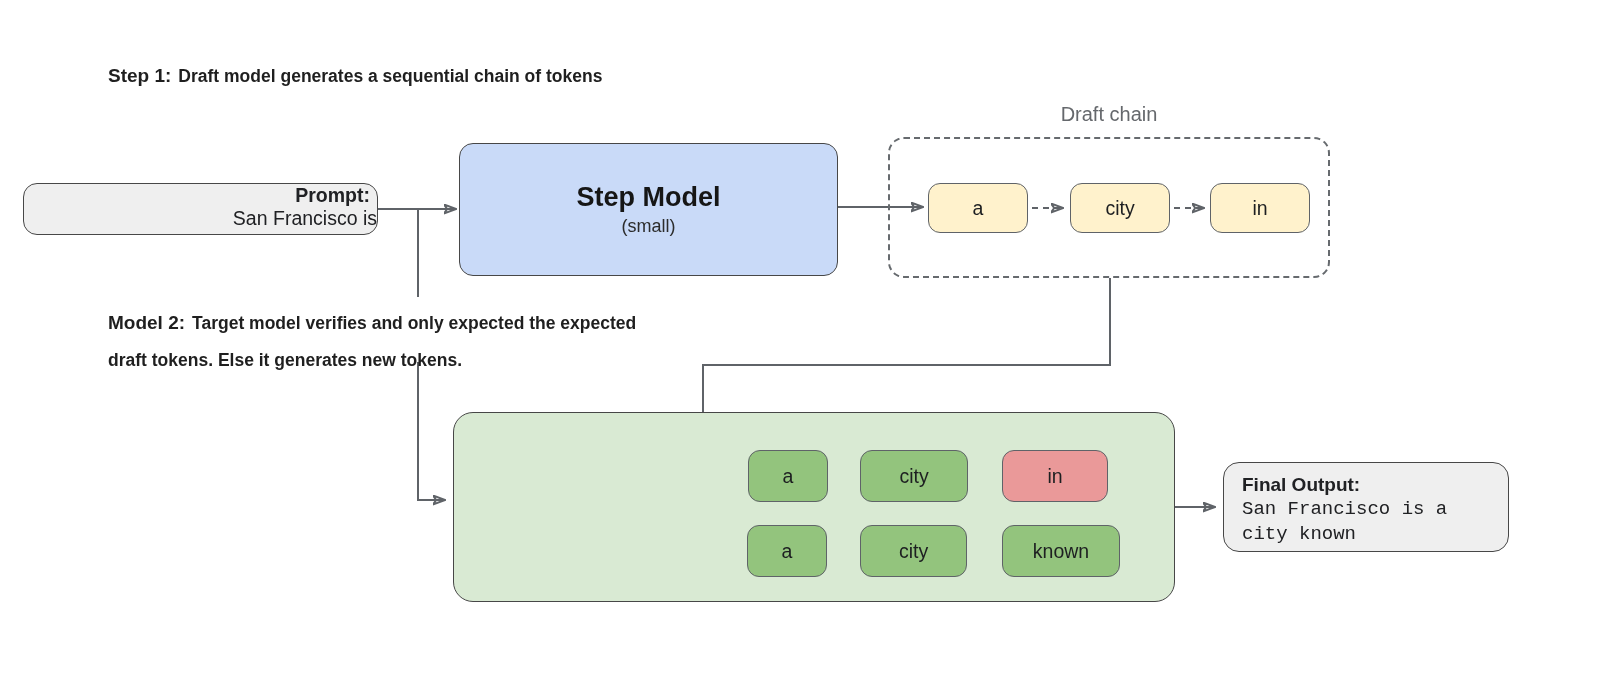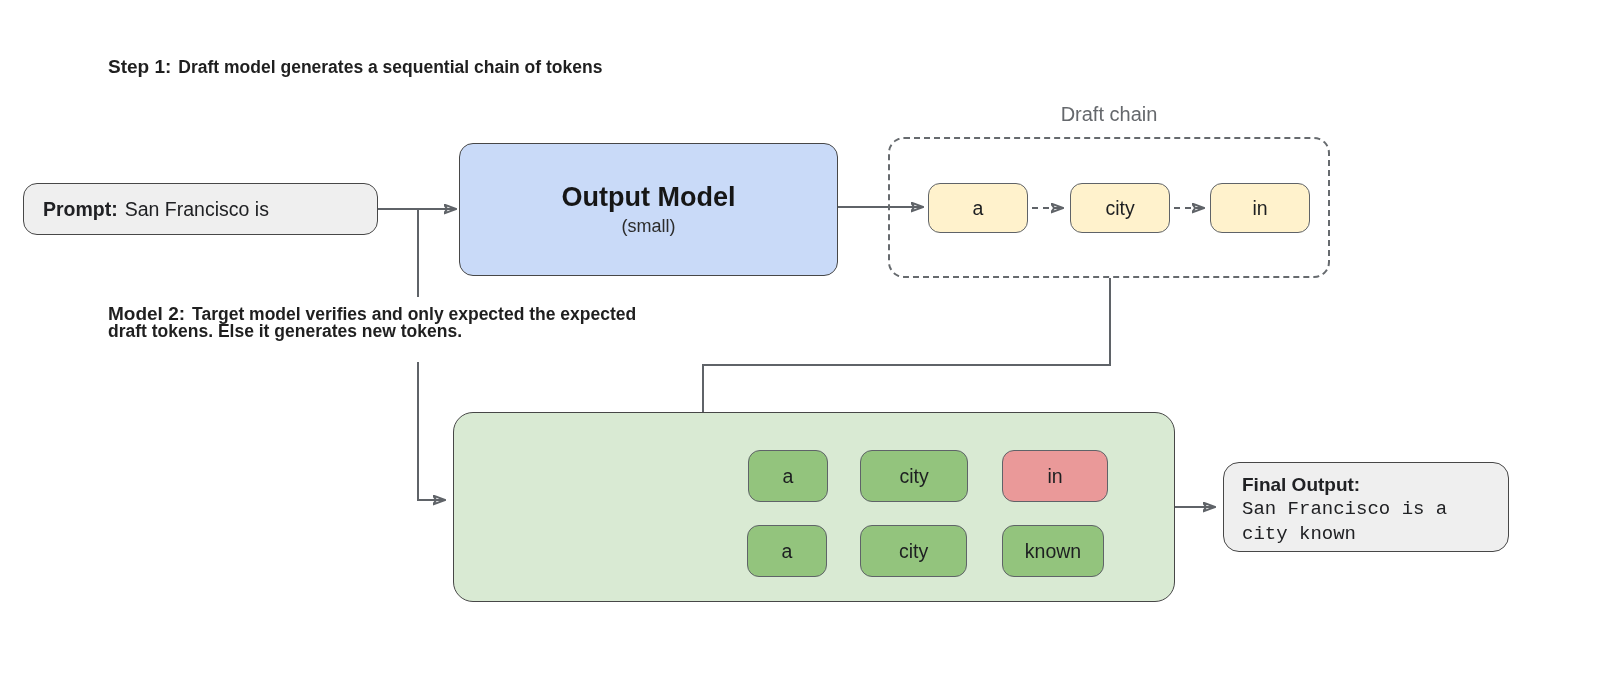--- a/index.html
+++ b/index.html
@@ -4,28 +4,28 @@
 <style>
   html,body{margin:0;padding:0;background:#ffffff;}
   .canvas{
     position:relative;width:1600px;height:677px;background:#ffffff;overflow:hidden;
     font-family:"Liberation Sans", sans-serif;color:#202124;
   }
   .connectors{position:absolute;left:0;top:0;width:1600px;height:677px;pointer-events:none;}
   .connectors path{fill:none;stroke:var(--line,#5f6368);stroke-width:2;}
   .connectors path.dashed{stroke-dasharray:6 5;}
 
-  .step-caption{position:absolute;color:#1f1f1f;white-space:nowrap;line-height:17px;}
+  .step-caption{position:absolute;color:#1f1f1f;white-space:nowrap;line-height:36px;}
   .step-prefix{font-weight:700;font-size:19px;margin-right:7px;}
   .step-body{font-weight:700;font-size:17.5px;}
 
   .rbox{position:absolute;box-sizing:border-box;border:1.5px solid var(--box-border,#474747);}
   .graybox{background:var(--gray-box-fill,#efefef);border-radius:14px;}
 
-  .prompt-box{display:flex;align-items:center;padding-left:19px;font-size:19.5px;white-space:nowrap;}
+  .prompt-box{display:flex;align-items:flex-end;padding-left:19px;font-size:19.5px;white-space:nowrap;flex-direction:column;}
   .label-bold{font-weight:700;margin-right:7px;}
 
   .model-box{display:flex;flex-direction:column;align-items:center;justify-content:center;}
   .model-title{font-weight:700;font-size:27px;color:#161616;}
   .model-subtitle{font-size:18px;margin-top:3px;color:#2c2c2c;}
 
   .draft-model{background:var(--draft-model-fill,#c9daf8);border-radius:14px;}
   .target-model{background:var(--target-model-fill,#d9ead3);border-radius:20px;}
 
   .chain-label{position:absolute;text-align:center;font-size:20px;color:var(--muted-text,#65686c);}
@@ -75,21 +75,21 @@
   <div class="step-caption" style="left:108px;top:58px;">
     <span class="step-prefix">Step 1:</span><span class="step-body">Draft model generates a sequential chain of tokens</span>
   </div>
 
   <div class="rbox graybox prompt-box" style="left:23px;top:183px;width:355px;height:52px;">
     <span class="label-bold">Prompt:</span>
     <span>San Francisco is</span>
   </div>
 
   <div class="rbox draft-model model-box" style="left:459px;top:143px;width:379px;height:133px;">
-    <span class="model-title">Output Model</span>
+    <span class="model-title">Step Model</span>
     <span class="model-subtitle">(small)</span>
   </div>
 
   <div class="chain-label" style="left:888px;top:103px;width:442px;">Draft chain</div>
   <div class="dashed-box" style="left:888px;top:137px;width:442px;height:141px;"></div>
 
   <div class="token draft" style="left:928px;top:183px;width:100px;height:50px;">a</div>
   <div class="token draft" style="left:1070px;top:183px;width:100px;height:50px;">city</div>
   <div class="token draft" style="left:1210px;top:183px;width:100px;height:50px;">in</div>
 
@@ -103,20 +103,20 @@
   </div>
 
   <div class="rbox target-model" style="left:453px;top:412px;width:722px;height:190px;"></div>
 
   <div class="token" style="left:748px;top:450px;width:80px;height:52px;" data-status="accepted">a</div>
   <div class="token" style="left:860px;top:450px;width:108px;height:52px;" data-status="accepted">city</div>
   <div class="token" style="left:1002px;top:450px;width:106px;height:52px;" data-status="rejected">in</div>
 
   <div class="token" style="left:747px;top:525px;width:80px;height:52px;" data-status="accepted">a</div>
   <div class="token" style="left:860px;top:525px;width:107px;height:52px;" data-status="accepted">city</div>
-  <div class="token" style="left:1002px;top:525px;width:102px;height:52px;" data-status="accepted">known</div>
+  <div class="token" style="left:1002px;top:525px;width:118px;height:52px;" data-status="accepted">known</div>
 
   <div class="rbox graybox final-box" style="left:1223px;top:462px;width:286px;height:90px;border-radius:16px;">
     <span class="final-label">Final Output:</span>
     <span class="final-text">San Francisco is a city known</span>
   </div>
 
 </div>
 
 </body></html>

